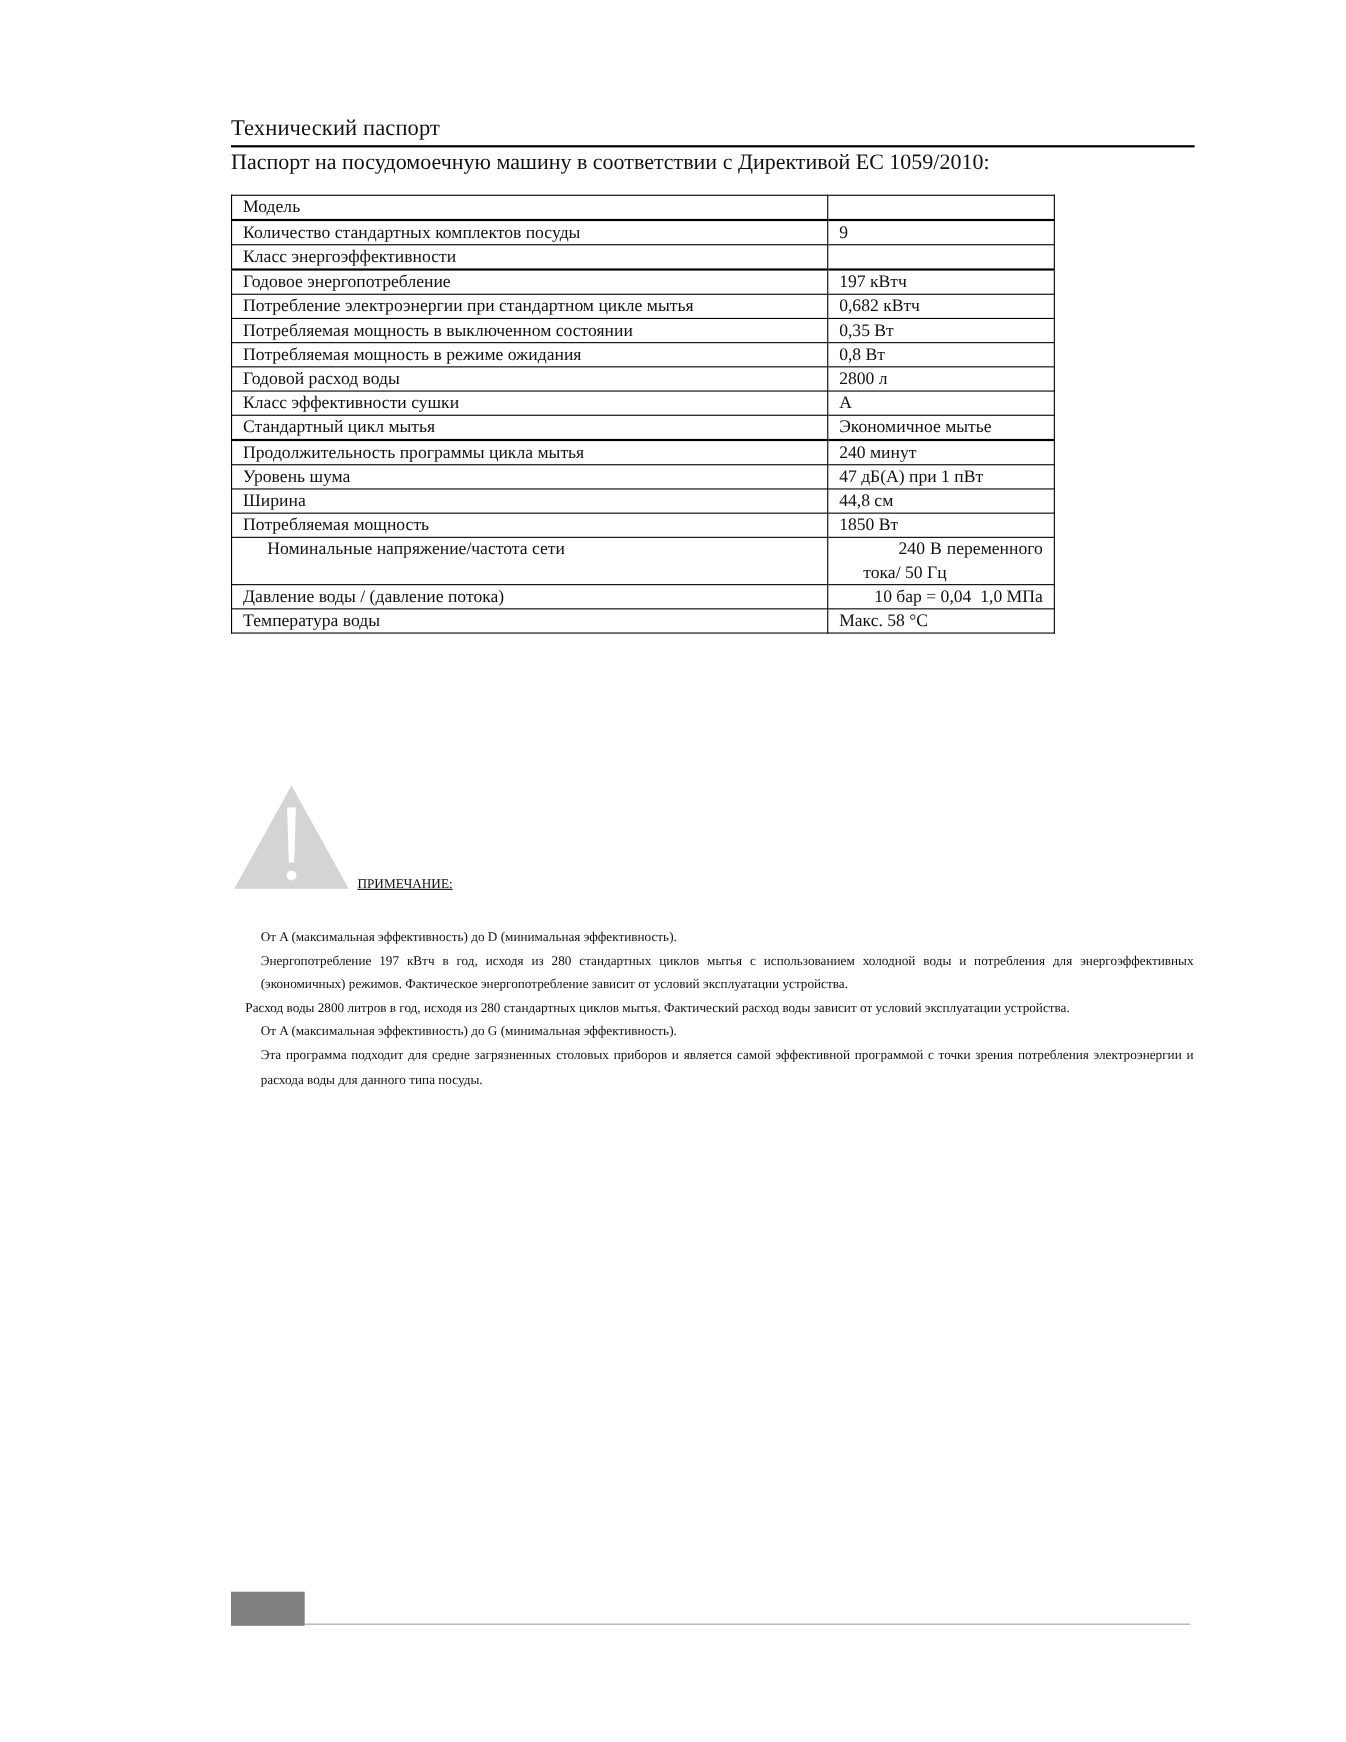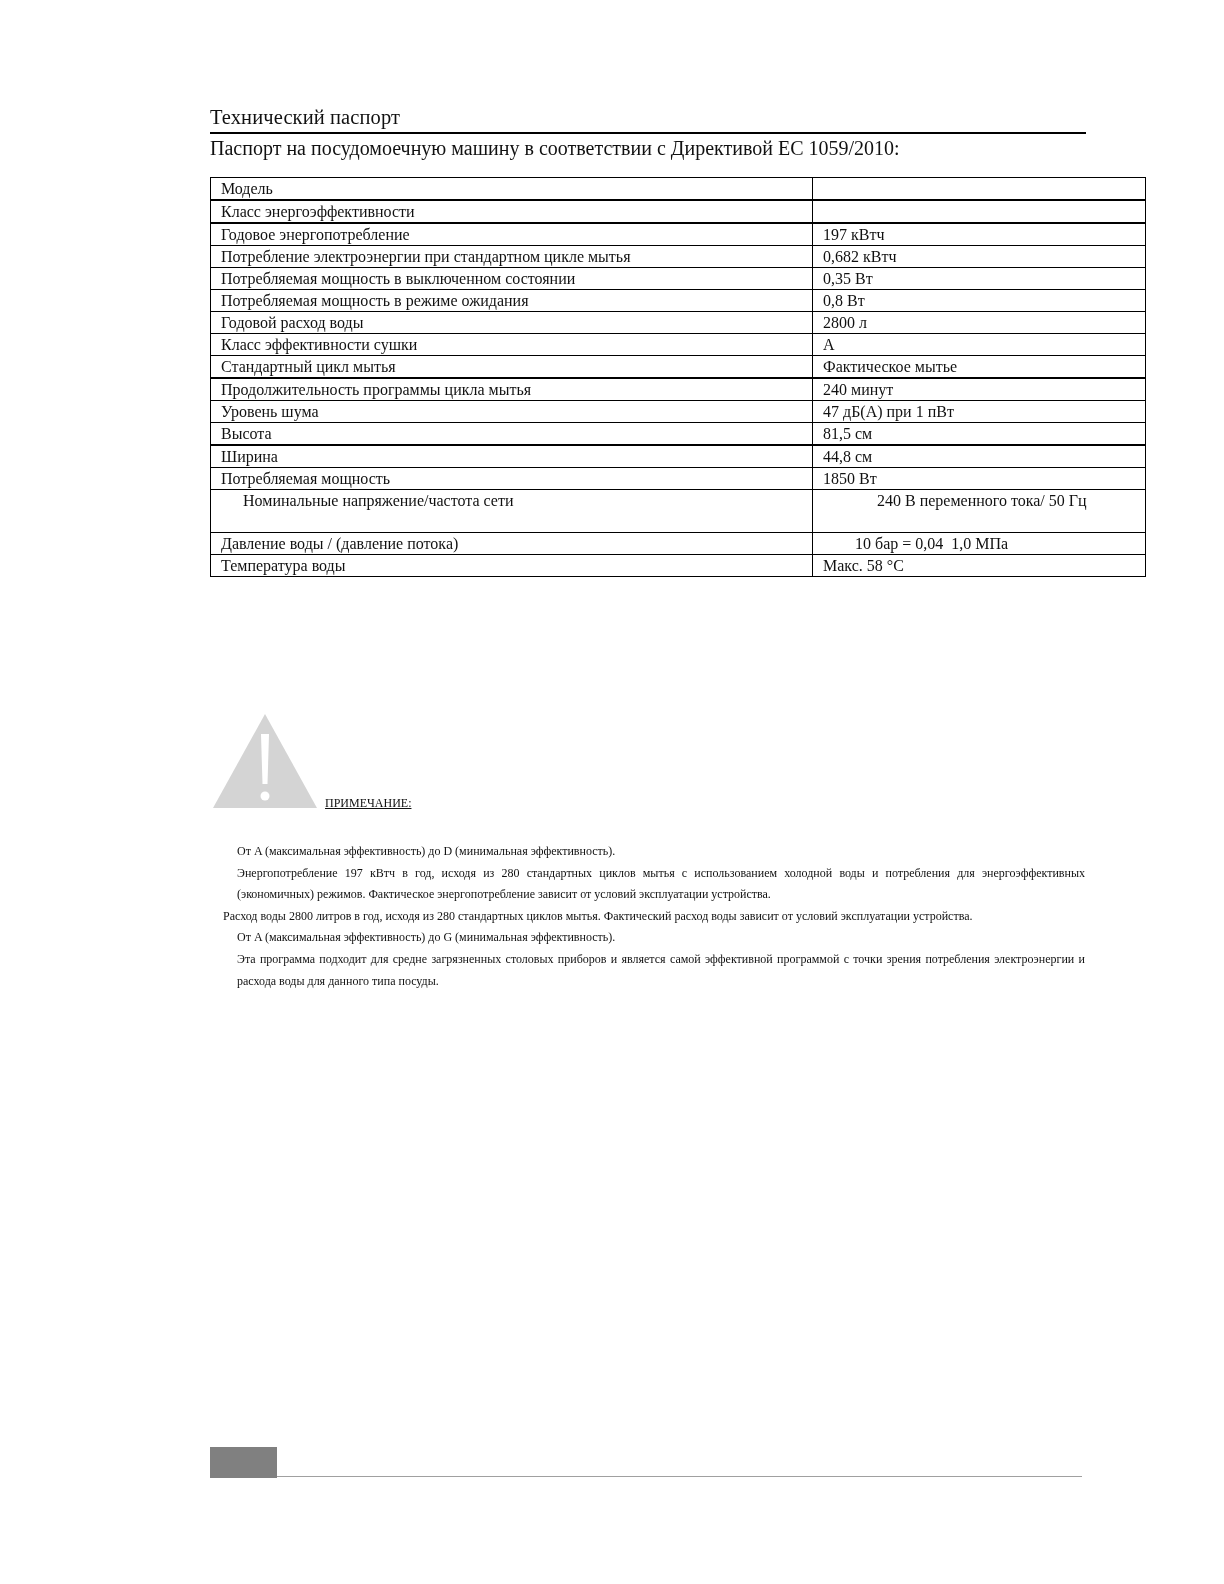--- a/index.html
+++ b/index.html
@@ -1,21 +1,21 @@
 <!DOCTYPE html>
 <html><head>
 <meta charset="utf-8">
 <style>
   html, body { margin: 0; padding: 0; background: #ffffff; }
   body { width: 1224px; height: 1584px; position: relative; overflow: hidden;
          font-family: "Liberation Serif", "DejaVu Serif", serif; color: #111; }
   .title { position: absolute; left: 210px; top: 106px; font-size: 20.5px; letter-spacing: 0.1px; }
   .title-rule { position: absolute; left: 210px; top: 132px; width: 876px; height: 2px; background: #000; }
   .subtitle { position: absolute; left: 210px; top: 137px; font-size: 20px; }
-  table.spec { position: absolute; left: 210px; top: 177px; width: 936px; border-collapse: collapse;
+  table.spec { position: absolute; left: 210px; top: 177px; width: 749px; border-collapse: collapse;
                font-size: 16px; }
   table.spec td { border: 1.3px solid #000; padding: 0 0 0 10px; height: 21px; line-height: 21px; vertical-align: top; }
   table.spec td.k { width: 569px; }
   table.spec td.v { border-left: 1.6px solid #555; padding-right: 10px; }
   table.spec tr.thick td { border-bottom: 2.6px solid #000; }
   table.spec td.v.indent { text-indent: 32px; text-align: justify; text-align-last: left; }
   table.spec tr.tall td { height: 42px; padding-left: 32px; }
   .warn { position: absolute; left: 211px; top: 712px; width: 108px; height: 98px; }
   .note-head { position: absolute; left: 325px; top: 796px; font-size: 12px; text-decoration: underline; }
   .notes { position: absolute; left: 223px; top: 841px; width: 862px; font-size: 12px; line-height: 21.6px; }
@@ -30,20 +30,24 @@
 
 <div class="title">Технический паспорт</div>
 <div class="title-rule"></div>
 <div class="subtitle">Паспорт на посудомоечную машину в соответствии с Директивой ЕС 1059/2010:</div>
 
 <table class="spec">
   <tbody>
     <tr class="thick">
         <td class="k">Модель</td>
         <td class="v"></td>
+      </tr>
+    <tr>
+        <td class="k">Количество стандартных комплектов посуды</td>
+        <td class="v">9</td>
       </tr>
     <tr class="thick">
         <td class="k">Класс энергоэффективности</td>
         <td class="v"></td>
       </tr>
     <tr>
         <td class="k">Годовое энергопотребление</td>
         <td class="v">197 кВтч</td>
       </tr>
     <tr>
@@ -61,33 +65,29 @@
     <tr>
         <td class="k">Годовой расход воды</td>
         <td class="v">2800 л</td>
       </tr>
     <tr>
         <td class="k">Класс эффективности сушки</td>
         <td class="v">A</td>
       </tr>
     <tr class="thick">
         <td class="k">Стандартный цикл мытья</td>
-        <td class="v">Фактическое мытье</td>
+        <td class="v">Экономичное мытье</td>
       </tr>
     <tr>
         <td class="k">Продолжительность программы цикла мытья</td>
         <td class="v">240 минут</td>
       </tr>
     <tr>
         <td class="k">Уровень шума</td>
         <td class="v">47 дБ(А) при 1 пВт</td>
-      </tr>
-    <tr class="thick">
-        <td class="k">Высота</td>
-        <td class="v">81,5 см</td>
       </tr>
     <tr>
         <td class="k">Ширина</td>
         <td class="v">44,8 см</td>
       </tr>
     <tr>
         <td class="k">Потребляемая мощность</td>
         <td class="v">1850 Вт</td>
       </tr>
     <tr class="tall">

